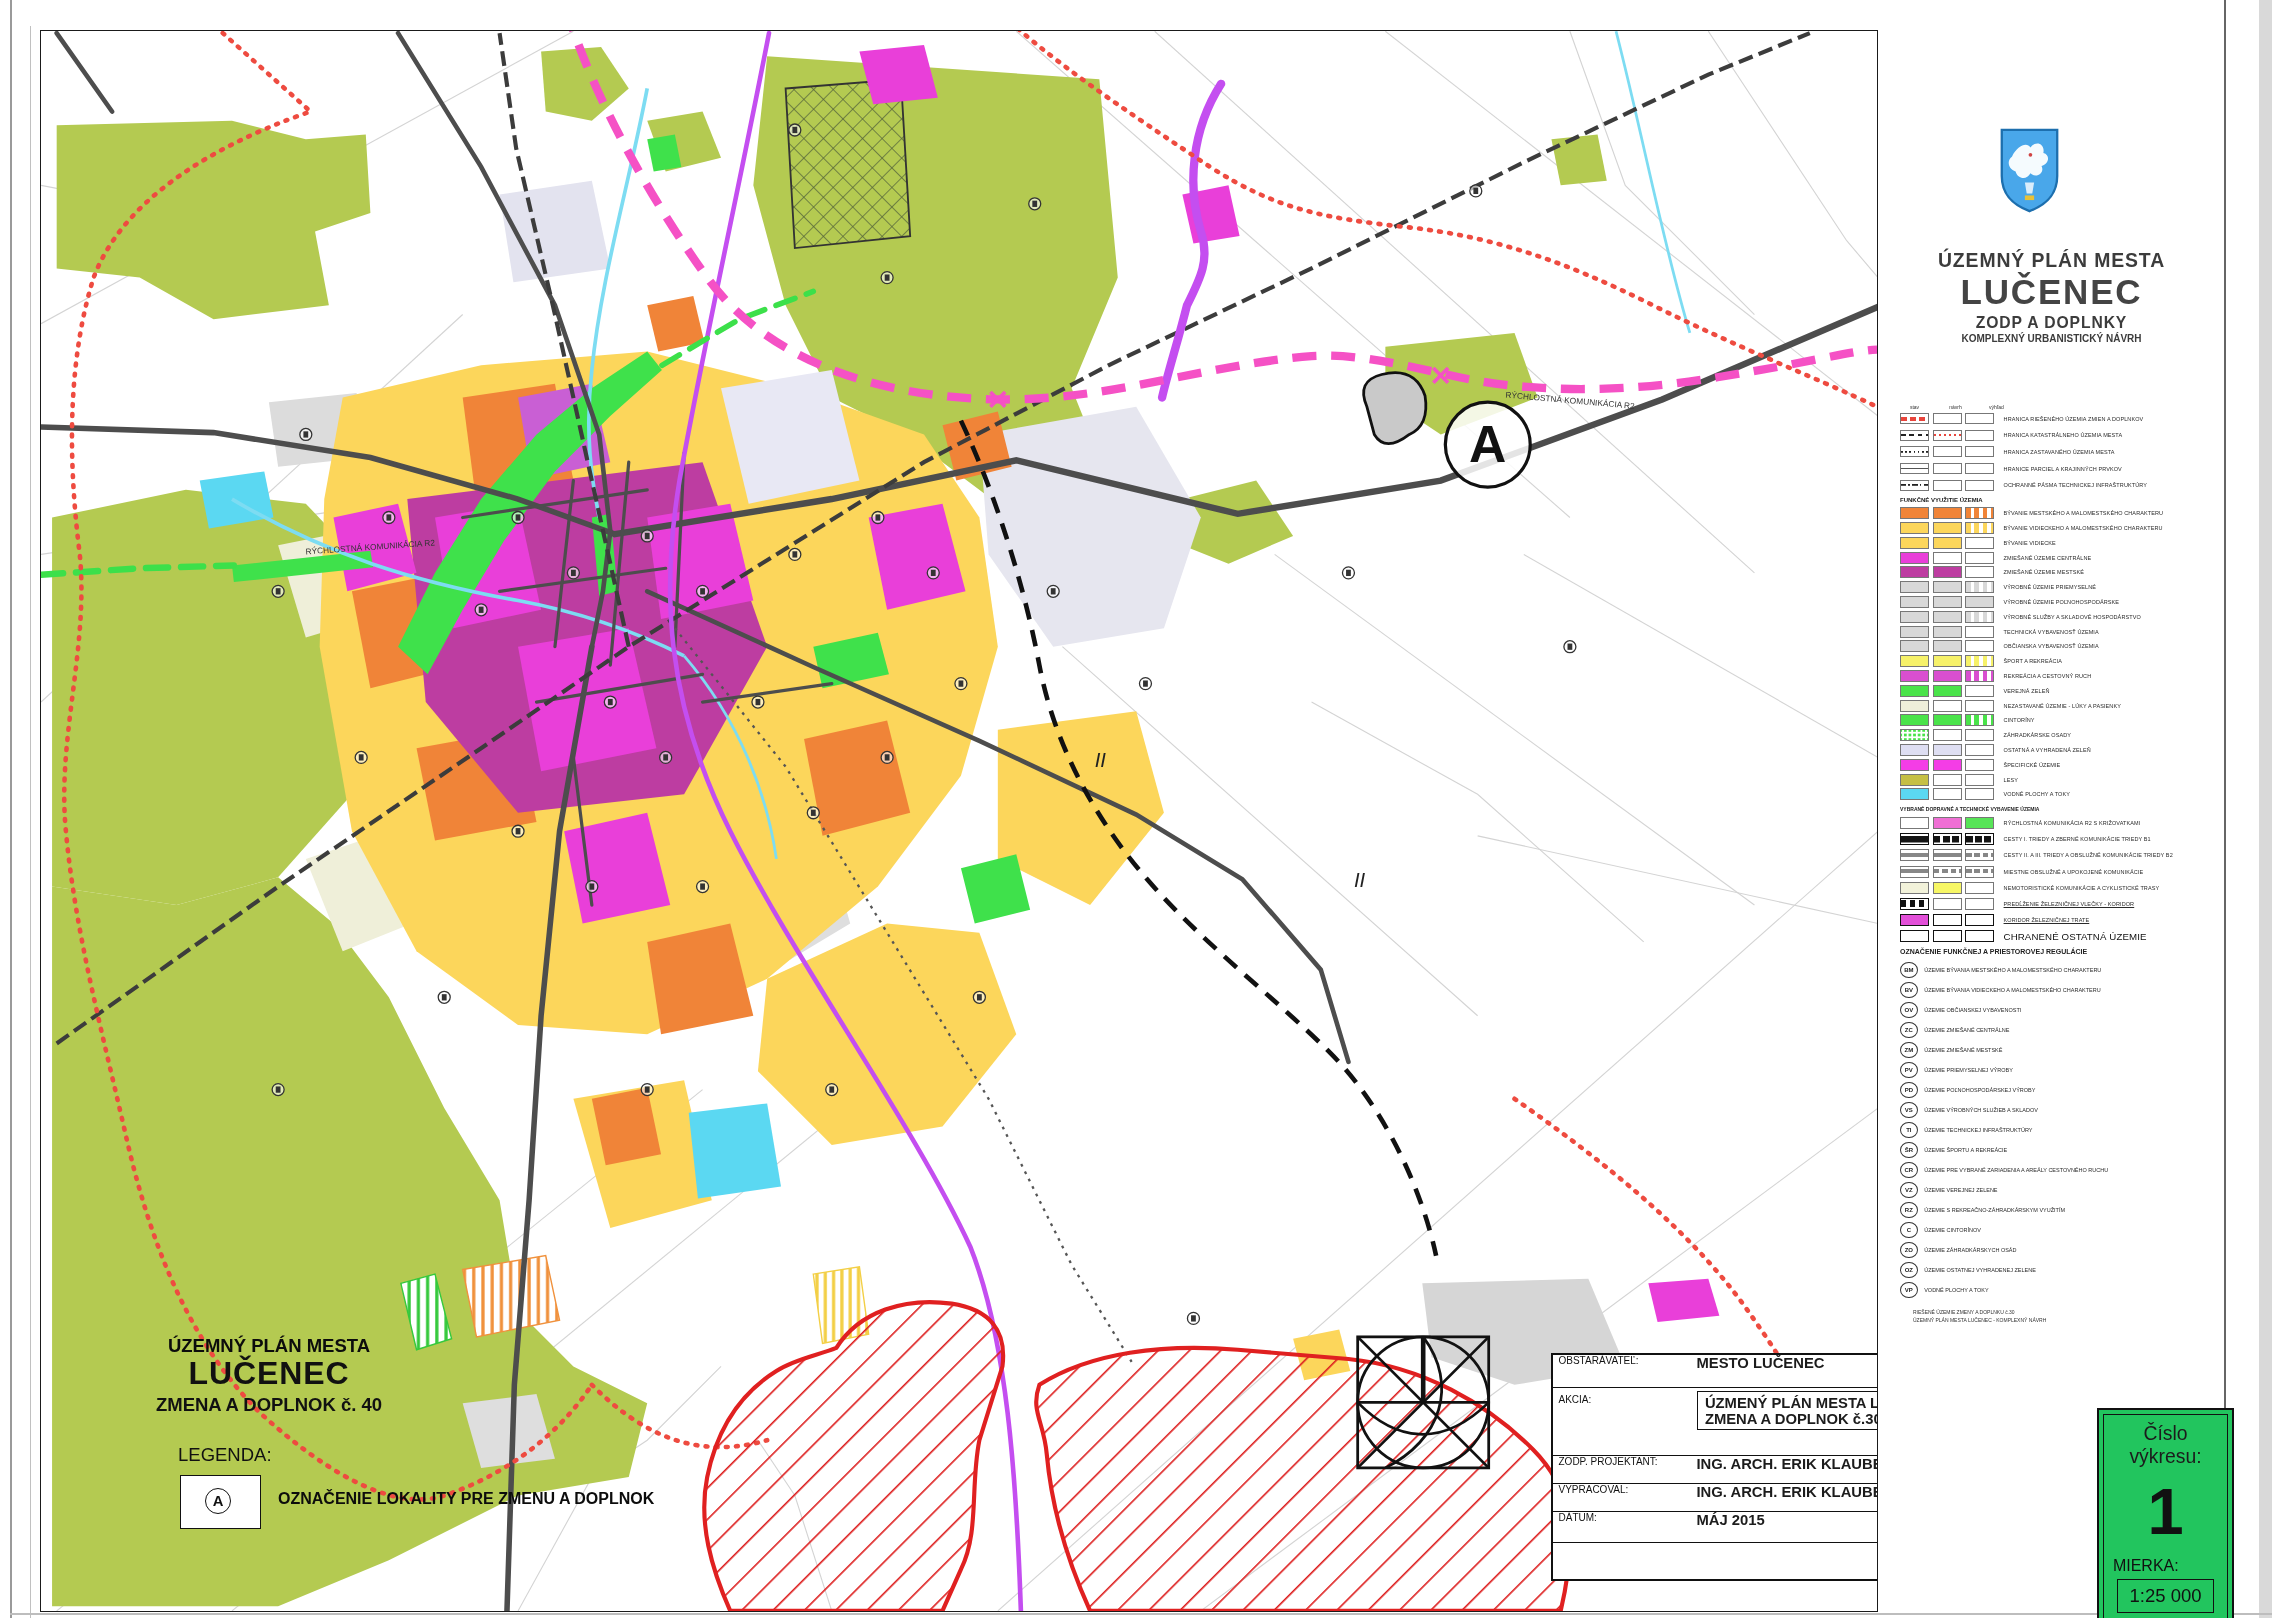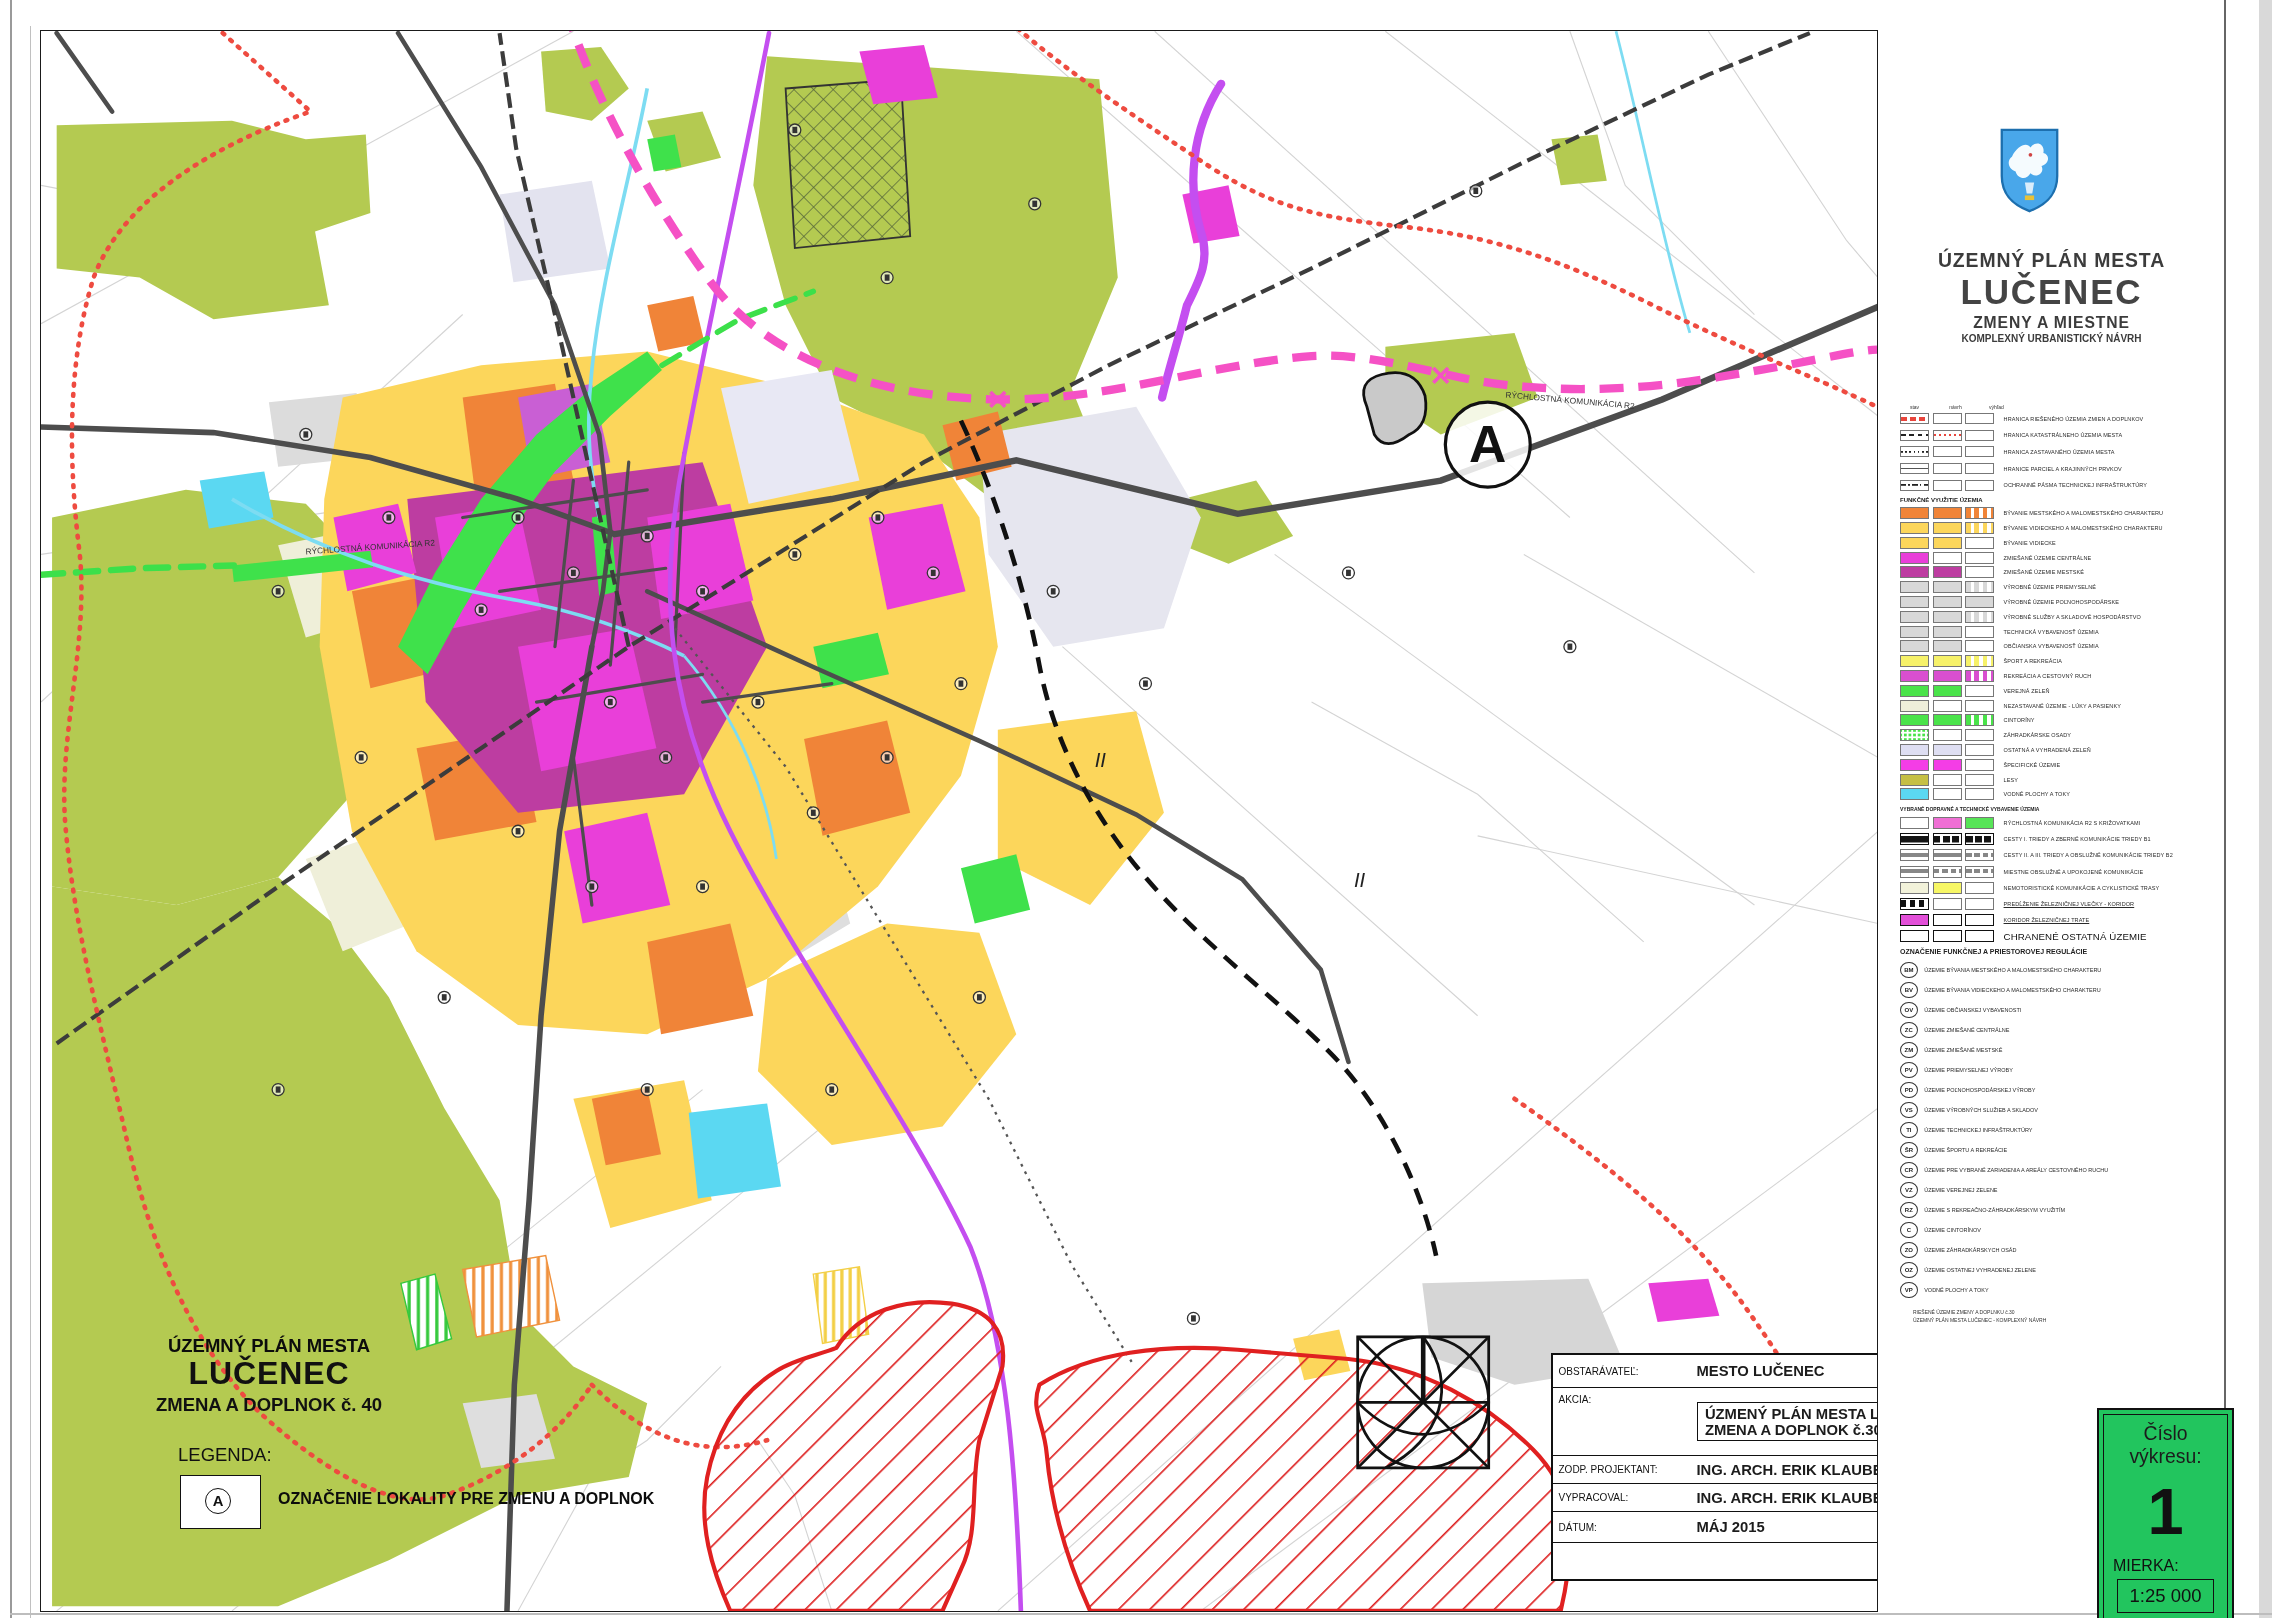--- a/index.html
+++ b/index.html
@@ -65,21 +65,21 @@
   #bl-t2{left:0;top:20px;width:314px;text-align:center;font-size:32px;font-weight:bold;letter-spacing:0.9px}
   #bl-t3{left:0;top:59px;width:314px;text-align:center;font-size:18.5px;font-weight:bold}
   #bl-legend{left:66px;top:109px;font-size:18.5px;font-weight:normal}
   #bl-box{left:68px;top:140px;width:79px;height:52px;border:1.8px solid #111;background:#fff}
   #bl-circle{left:24px;top:12px;width:24px;height:24px;border:1.8px solid #111;border-radius:50%;
              display:flex;align-items:center;justify-content:center;font-size:14.8px;font-weight:bold;background:#fff}
   #bl-desc{left:166px;top:155px;font-size:16px;font-weight:bold;white-space:nowrap;color:#0c0c0c}
   
   #tblock{left:1551px;top:1354px;width:489px;height:228px;border:2.3px solid #111;background:#fff;
           box-sizing:border-box;font-size:14px}
-  .tb-row{position:relative;display:flex;align-items:center;border-bottom:1.4px solid #111;box-sizing:border-box}
+  .tb-row{position:relative;display:flex;align-items:flex-start;border-bottom:1.4px solid #111;box-sizing:border-box}
   .tb-label{width:138px;font-size:10px;padding-left:5.5px;flex:none}
   .tb-value{font-size:14.8px;font-weight:bold;color:#1c1c1c}
   .tb-valbox{border:1.4px solid #111;padding:2.8px 7.4px;margin:2.8px 5.5px 2.8px 0;flex:1}
   
   #numbox{left:2097px;top:1408px;width:137px;height:231px;border:2.3px solid #111;background:#22c55e;box-sizing:border-box}
   #numbox-inner{position:absolute;left:3.7px;top:3.7px;right:3.7px;bottom:3.7px;border:1.4px solid #111;
                 display:flex;flex-direction:column;align-items:center}
   #num-l1{margin-top:7.4px;font-size:19.4px;color:#1c1c1c}
   #num-l2{font-size:19.4px;color:#1c1c1c}
   #num-big{font-size:65px;font-weight:bold;line-height:65px;margin-top:11px}
@@ -398,21 +398,21 @@
 
     <svg class="abs" id="coa" width="61" height="87" viewBox="0 0 66 94">
       <path d="M3,3 H63 V53 C63,75 49,85 33,91 C17,85 3,75 3,53 Z" fill="#49a7ea" stroke="#1d6fae" stroke-width="2.5"></path>
       <path d="M14,32 C20,20 30,16 34,22 C40,14 50,18 48,28 C56,30 54,40 46,42 C50,50 40,56 34,50 C30,58 20,56 18,48 C10,46 8,36 14,32 Z" fill="#fff" opacity=".95"></path>
       <circle cx="34" cy="30" r="2" fill="#d04444"></circle>
       <path d="M28,60 L38,60 L36,72 L30,72 Z" fill="#fff" opacity=".8"></path>
       <rect x="28" y="74" width="10" height="5" fill="#e8c23a"></rect>
     </svg>
     <div class="abs panel-title" id="p-title1">ÚZEMNÝ PLÁN MESTA</div>
     <div class="abs panel-title" id="p-title2">LUČENEC</div>
-    <div class="abs panel-title" id="p-title3">ZMENY A MIESTNE</div>
+    <div class="abs panel-title" id="p-title3">ZODP A DOPLNKY</div>
     <div class="abs panel-title" id="p-title4">KOMPLEXNÝ URBANISTICKÝ NÁVRH</div>
 
     <div class="abs" id="legend">
       <div class="colheads">
         <span>stav</span>
         <span>návrh</span>
         <span>výhľad</span>
       </div>
       <div id="lg-lines">
           <div class="lrow">

